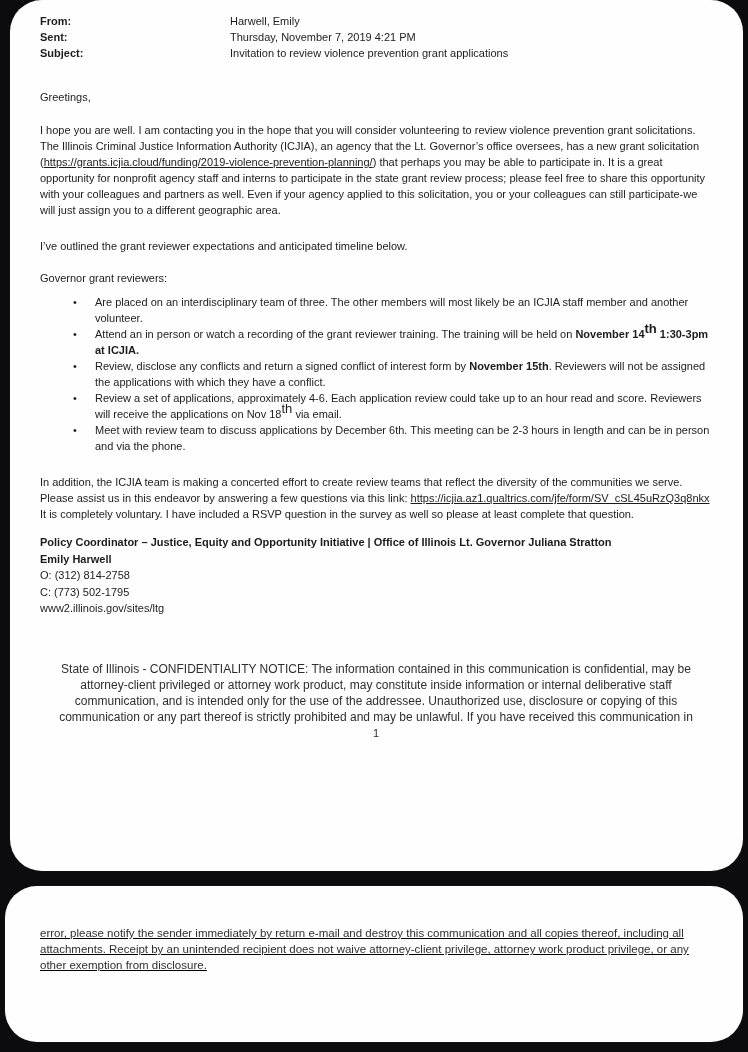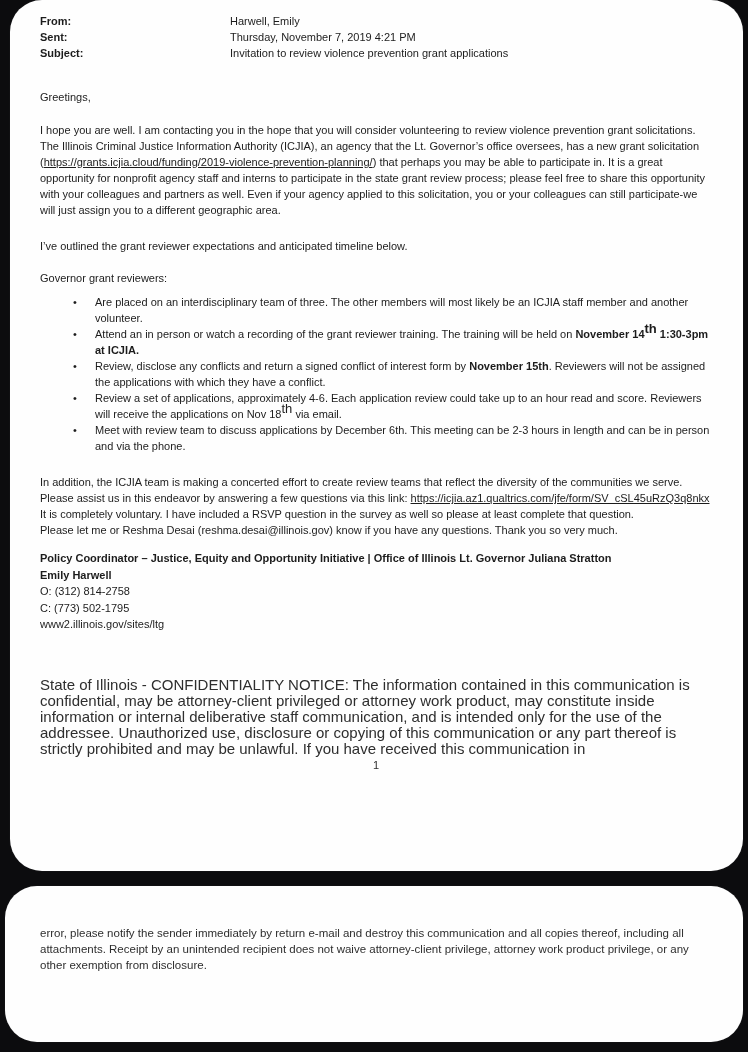--- a/index.html
+++ b/index.html
@@ -10,21 +10,21 @@
     font-family:"Liberation Sans","DejaVu Sans",sans-serif;
     overflow:hidden;
   }
   .paper {
     position:absolute;
     background:#fefefe;
     box-shadow:0 0 2px rgba(255,255,255,0.08);
     border-radius:32px;
   }
   #page1 { left:10px; top:0; width:733px; height:871px; }
-  #page2 { left:5px;  top:886px; width:738px; height:156px; }
+  #page2 { left:5px;  top:886px; width:738px; height:156px;text-decoration:underline; }
 
   .p1-content {
     padding:13px 31px 0 30px;
     color:#1c1c1c;
     font-size:11px;
     line-height:16px;
   }
   .hdr-row { line-height:16px; }
   .hdr-label { display:inline-block; width:190px; font-weight:bold; }
   .hdr-val { font-weight:normal; }
@@ -45,22 +45,23 @@
 
   .para-addition { margin-top:20px; }
   .doc-link { color:#1c1c1c; text-decoration:underline; }
 
   .signature { margin-top:12px; line-height:16.5px; }
   .sig-bold { font-weight:bold; }
 
   .notice {
     margin-top:44px;
     color:#2e2e2e;
-    font-size:15px;
+    font-size:12px;
     line-height:16px;
+    text-align:center;
   }
   .page-num {
     text-align:center;
     color:#2e2e2e;
     font-size:11px;
     margin-top:0;
   }
 
   .p2-content {
     padding:39px 30px 0 35px;
@@ -97,21 +98,20 @@
 
     <ul class="bullets">
       <li><span>Are placed on an interdisciplinary team of three. The other members will most likely be an ICJIA staff member and another volunteer.</span></li>
       <li><span>Attend an in person or watch a recording of the grant reviewer training. The training will be held on </span><b><span>November 14</span><sup>th</sup><span> 1:30-3pm at ICJIA.</span></b></li>
       <li><span>Review, disclose any conflicts and return a signed conflict of interest form by </span><b>November 15th</b><span>. Reviewers will not be assigned the applications with which they have a conflict.</span></li>
       <li><span>Review a set of applications, approximately 4-6. Each application review could take up to an hour read and score. Reviewers will receive the applications on Nov 18</span><sup>th</sup><span> via email.</span></li>
       <li><span>Meet with review team to discuss applications by December 6th. This meeting can be 2-3 hours in length and can be in person and via the phone.</span></li>
     </ul>
 
     <div class="para-addition"><span>In addition, the ICJIA team is making a concerted effort to create review teams that reflect the diversity of the communities we serve. Please assist us in this endeavor by answering a few questions via this link: </span><a href="#" class="doc-link">https://icjia.az1.qualtrics.com/jfe/form/SV_cSL45uRzQ3q8nkx</a><span> It is completely voluntary. I have included a RSVP question in the survey as well so please at least complete that question.</span></div>
-    <div>Please let me or Reshma Desai (reshma.desai@illinois.gov) know if you have any questions. Thank you so very much.</div>
 
     <div class="signature">
       <div class="sig-bold">Policy Coordinator – Justice, Equity and Opportunity Initiative | Office of Illinois Lt. Governor Juliana Stratton</div>
       <div class="sig-bold">Emily Harwell</div>
       <div>O: (312) 814-2758</div>
       <div>C: (773) 502-1795</div>
       <div>www2.illinois.gov/sites/ltg</div>
     </div>
 
     <div class="notice">State of Illinois - CONFIDENTIALITY NOTICE: The information contained in this communication is confidential, may be attorney-client privileged or attorney work product, may constitute inside information or internal deliberative staff communication, and is intended only for the use of the addressee. Unauthorized use, disclosure or copying of this communication or any part thereof is strictly prohibited and may be unlawful. If you have received this communication in</div>

